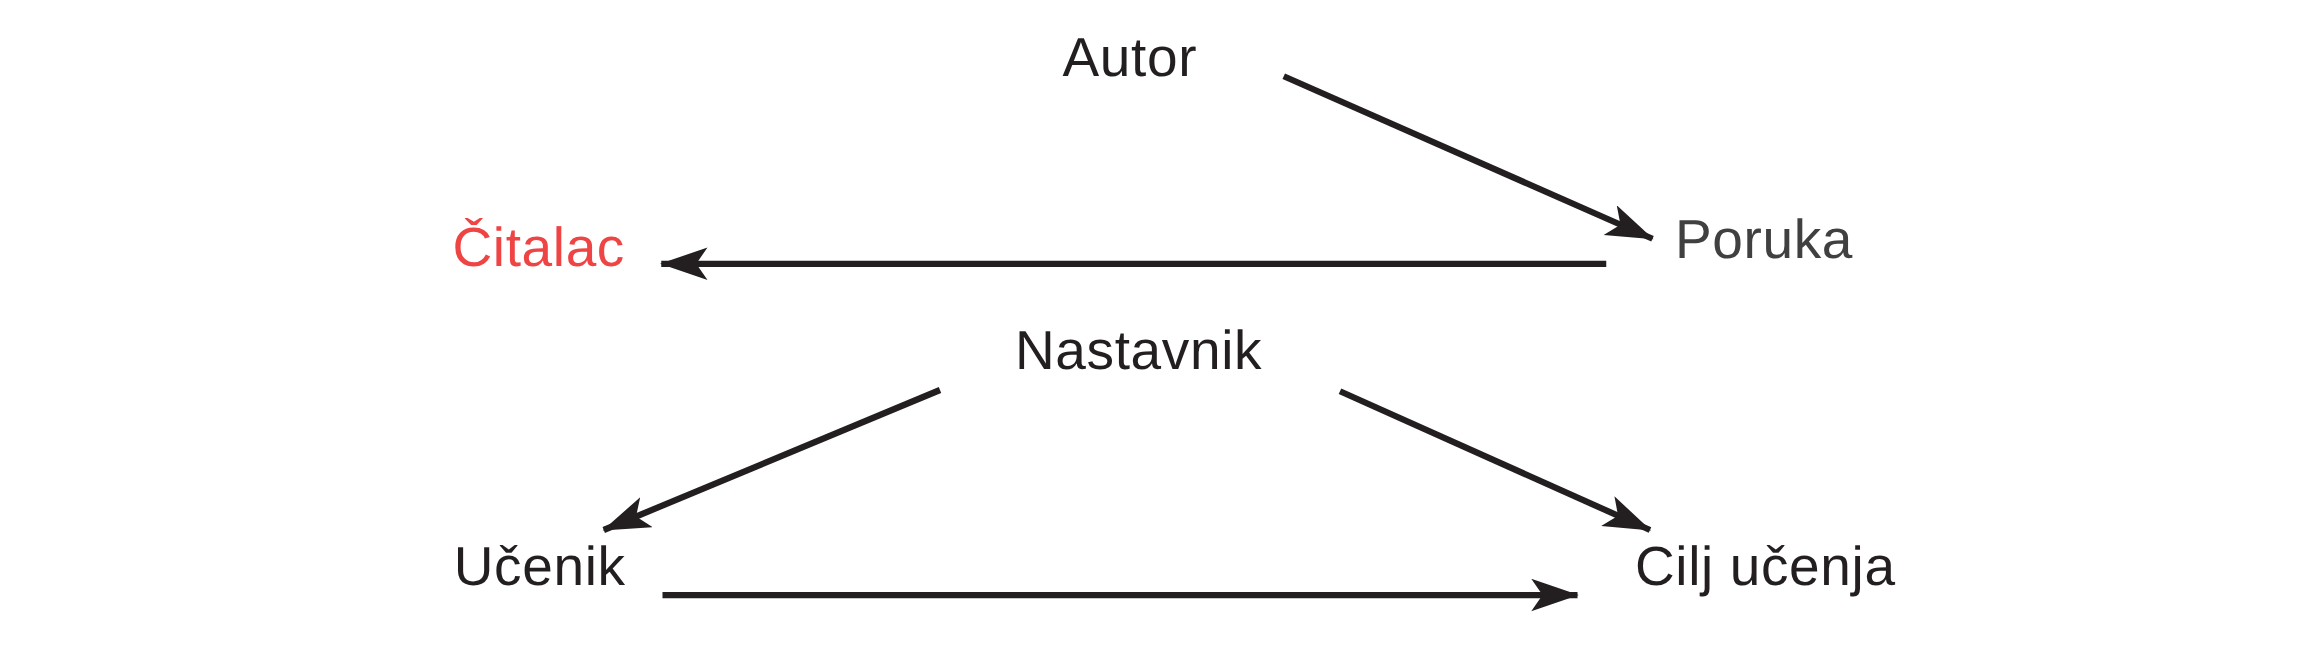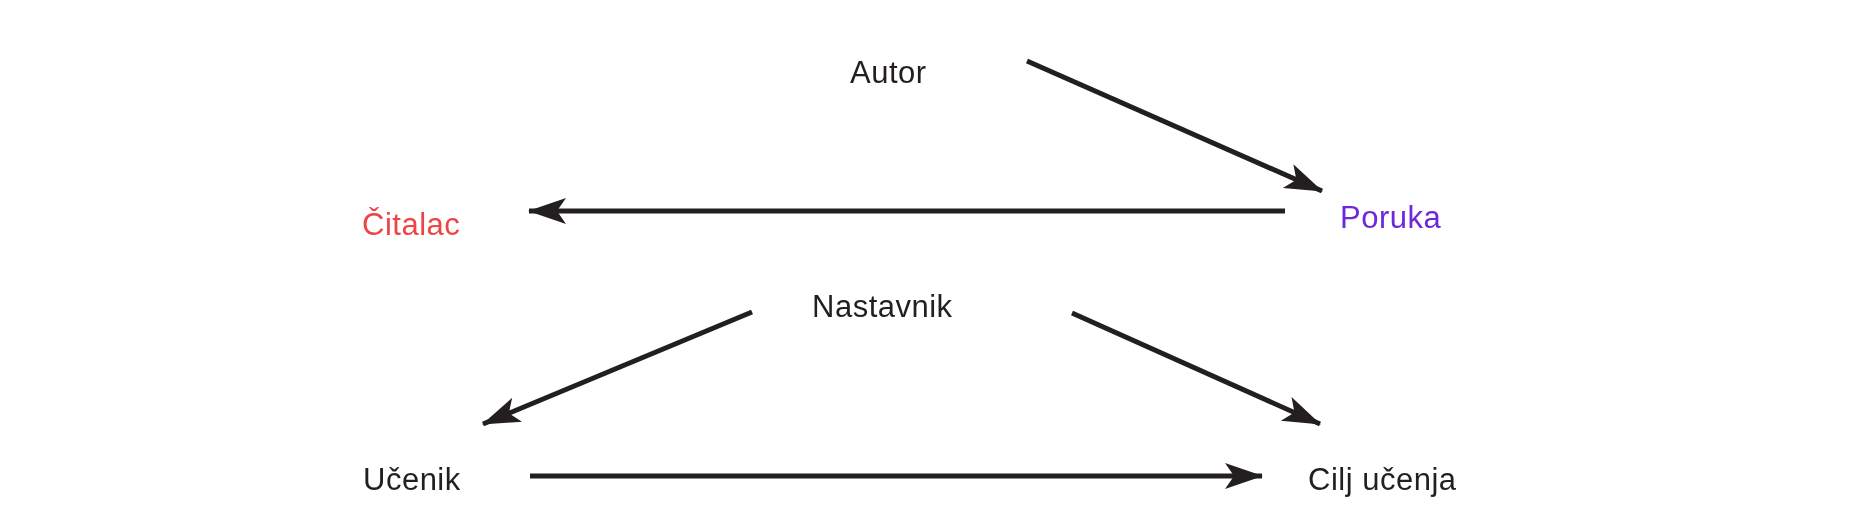--- a/index.html
+++ b/index.html
@@ -16,25 +16,24 @@
   }
   .diagram-svg {
     position: absolute;
     left: 0;
     top: 0;
     width: 1857px;
     height: 522px;
   }
   .node-label {
     position: absolute;
-    font-size: 31px;
+    font-size: 44px;
     line-height: 1;
     white-space: nowrap;
     letter-spacing: 0.5px;
-    margin-top: 32px;
   }
   .node-autor      { left: 850px;  top: 25px;  }
   .node-citalac    { left: 362px;  top: 177px; }
   .node-poruka     { left: 1340px; top: 170px; }
   .node-nastavnik  { left: 812px;  top: 259px; }
   .node-ucenik     { left: 363px;  top: 432px; }
   .node-cilj       { left: 1308px; top: 432px; }
 </style>
 </head>
 <body>
@@ -51,21 +50,21 @@
     <line x1="1285" y1="211" x2="529" y2="211" stroke="#231f20" stroke-width="5" marker-end="url(#arrowhead)"></line>
     <line x1="752" y1="312" x2="483" y2="424" stroke="#231f20" stroke-width="5" marker-end="url(#arrowhead)"></line>
     <line x1="1072" y1="313" x2="1320" y2="424" stroke="#231f20" stroke-width="5" marker-end="url(#arrowhead)"></line>
     <line x1="530" y1="476" x2="1262" y2="476" stroke="#231f20" stroke-width="5" marker-end="url(#arrowhead)"></line>
   </svg>
 
   <div class="node-label node-autor" style="color: rgb(35, 31, 32);">Autor</div>
 
   <div class="node-label node-citalac" style="color: #ef4444;">Čitalac</div>
 
-  <div class="node-label node-poruka" style="color: #6d28d9;">Poruka</div>
+  <div class="node-label node-poruka" style="color: #404040;">Poruka</div>
 
   <div class="node-label node-nastavnik" style="color: rgb(35, 31, 32);">Nastavnik</div>
 
   <div class="node-label node-ucenik" style="color: rgb(35, 31, 32);">Učenik</div>
 
   <div class="node-label node-cilj" style="color: rgb(35, 31, 32);">Cilj učenja</div>
 
 </div>
 
 </body></html>

